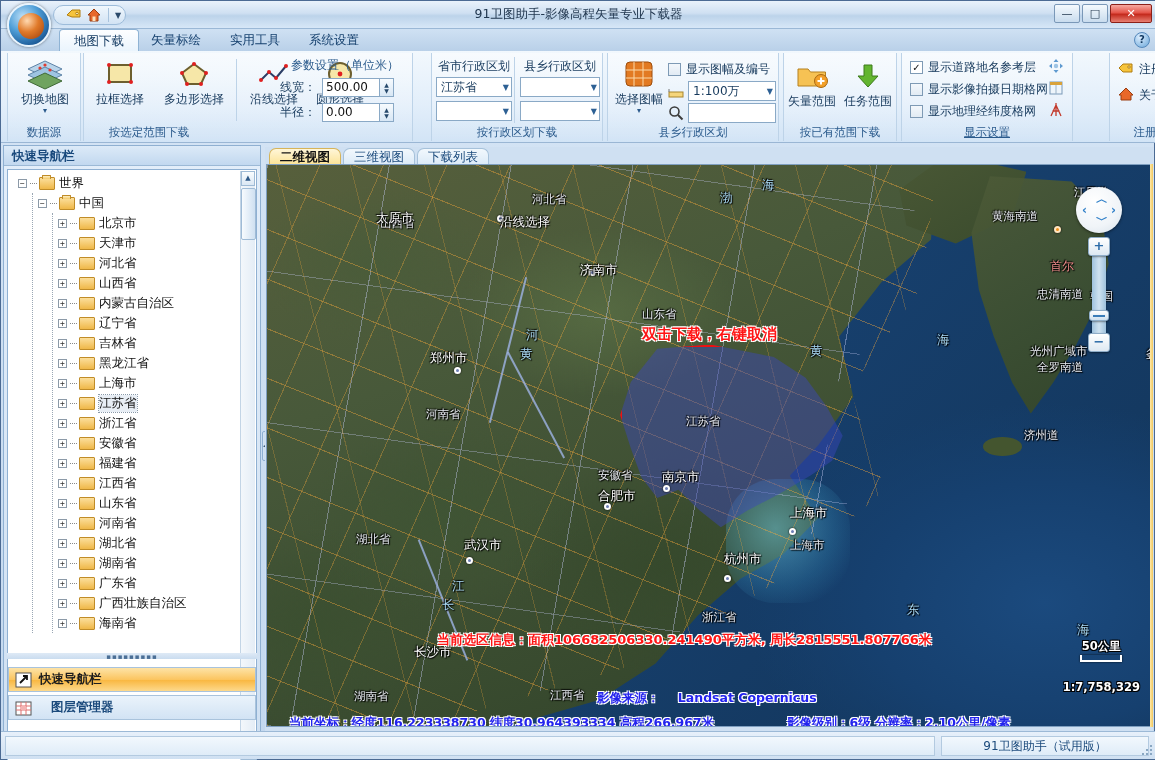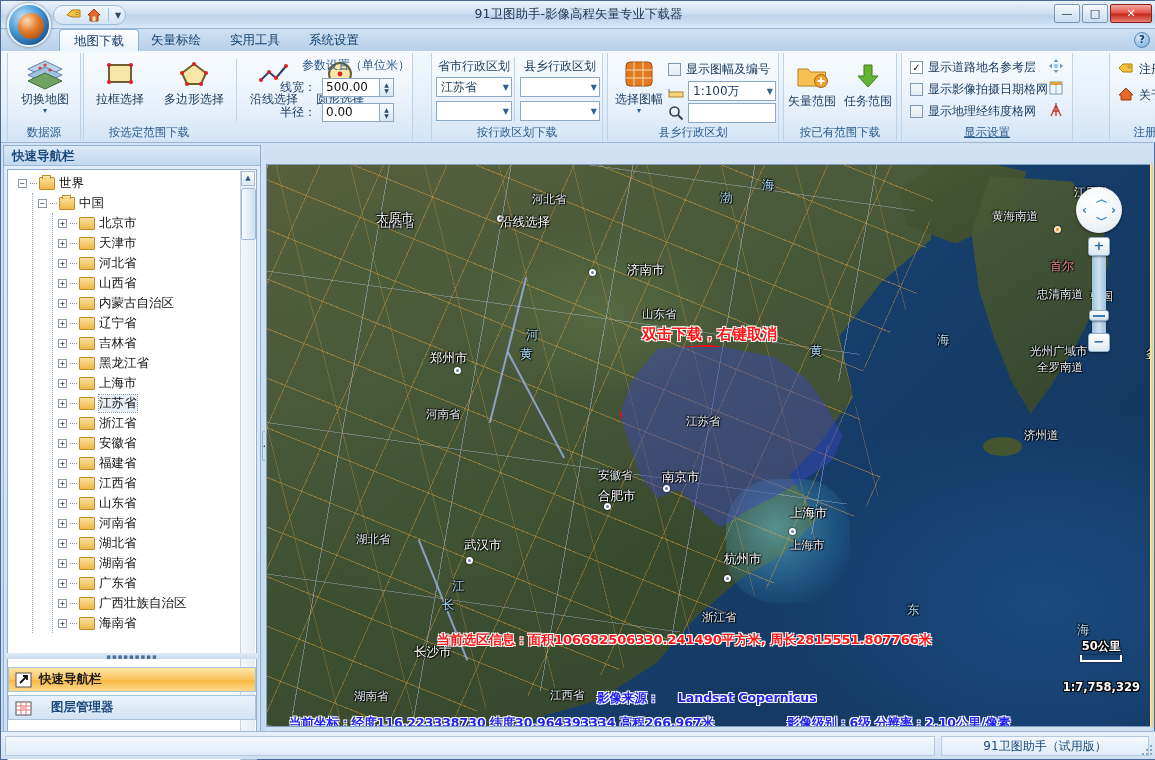--- a/index.html
+++ b/index.html
@@ -505,21 +505,21 @@
         <span class="icon-box">
           <svg width="34" height="28" viewBox="0 0 34 28">
             <circle cx="17" cy="14" r="11" fill="#f6e7a8" stroke="#6d5f2e" stroke-width="2"></circle>
             <circle cx="17" cy="14" r="2.4" fill="#e02020"></circle>
           </svg>
         </span>
         <span class="lbl">圆形选择</span>
       </div>
 
       <div style="position:absolute; left:196px; top:2px; width:130px; height:72px;">
-        <div class="hdr-lbl" style="position:absolute; left:0; top:2px; width:130px; text-align:right; color:#2a5a8c;">参数设置（单位米）</div>
+        <div class="hdr-lbl" style="position:absolute; left:11px; top:2px; width:130px; text-align:left; color:#2a5a8c;">参数设置（单位米）</div>
         <div class="field-row" style="left:0; top:23px;">
           <span style="width:42px;">线宽：</span>
           <span class="txtbox" style="width:58px;">500.00</span>
           <span class="spin">
               <span>▲</span>
               <span>▼</span>
             </span>
         </div>
         <div class="field-row" style="left:0; top:48px;">
           <span style="width:42px;">半径：</span>
@@ -850,20 +850,25 @@
           <rect x="6" y="6" width="5" height="4" fill="#f3b3b3"></rect>
           </svg>
       </span>
       <span>图层管理器</span>
     </div>
   </div>
 
   <div class="collapse-handle">◀</div>
 
   <div class="maparea">
+    <div class="viewtabs">
+      <div class="vtab active" style="left:4px;">二维视图</div>
+      <div class="vtab" style="left:78px;">三维视图</div>
+      <div class="vtab" style="left:152px;">下载列表</div>
+    </div>
 
     <div class="mapcanvas">
       <div class="sea"></div>
       <div class="land"></div>
       <div class="nkorea"></div>
       <div class="korea"></div>
       <div class="jeju"></div>
       <div class="coast-shallow"></div>
       <div class="province-lines"></div>
       <div class="roadnet"></div>
@@ -883,21 +888,21 @@
       <div class="citydot" style="left:396px; top:320px;"></div>
       <div class="citydot" style="left:522px; top:363px;"></div>
       <div class="citydot" style="left:457px; top:410px;"></div>
       <div class="citydot orange" style="left:787px; top:61px;"></div>
 
       <div id="map-labels">
           <div class="mlabel prov" style="left: 265px; top: 27px;">河北省</div>
           <div class="mlabel prov" style="left: 113px; top: 51px;">山西省</div>
           <div class="mlabel city" style="left: 109px; top: 45px;">太原市</div>
           <div class="mlabel city" style="left: 233px; top: 49px;">沿线选择</div>
-          <div class="mlabel city" style="left: 313px; top: 97px; margin-left: 47px;">济南市</div>
+          <div class="mlabel city" style="left: 313px; top: 97px;">济南市</div>
           <div class="mlabel prov" style="left: 375px; top: 142px;">山东省</div>
           <div class="mlabel city" style="left: 163px; top: 185px;">郑州市</div>
           <div class="mlabel prov" style="left: 159px; top: 242px;">河南省</div>
           <div class="mlabel prov" style="left: 419px; top: 249px;">江苏省</div>
           <div class="mlabel prov" style="left: 331px; top: 303px;">安徽省</div>
           <div class="mlabel city" style="left: 331px; top: 323px;">合肥市</div>
           <div class="mlabel city" style="left: 395px; top: 304px;">南京市</div>
           <div class="mlabel city" style="left: 523px; top: 340px;">上海市</div>
           <div class="mlabel prov" style="left: 523px; top: 373px;">上海市</div>
           <div class="mlabel city" style="left: 457px; top: 386px;">杭州市</div>

